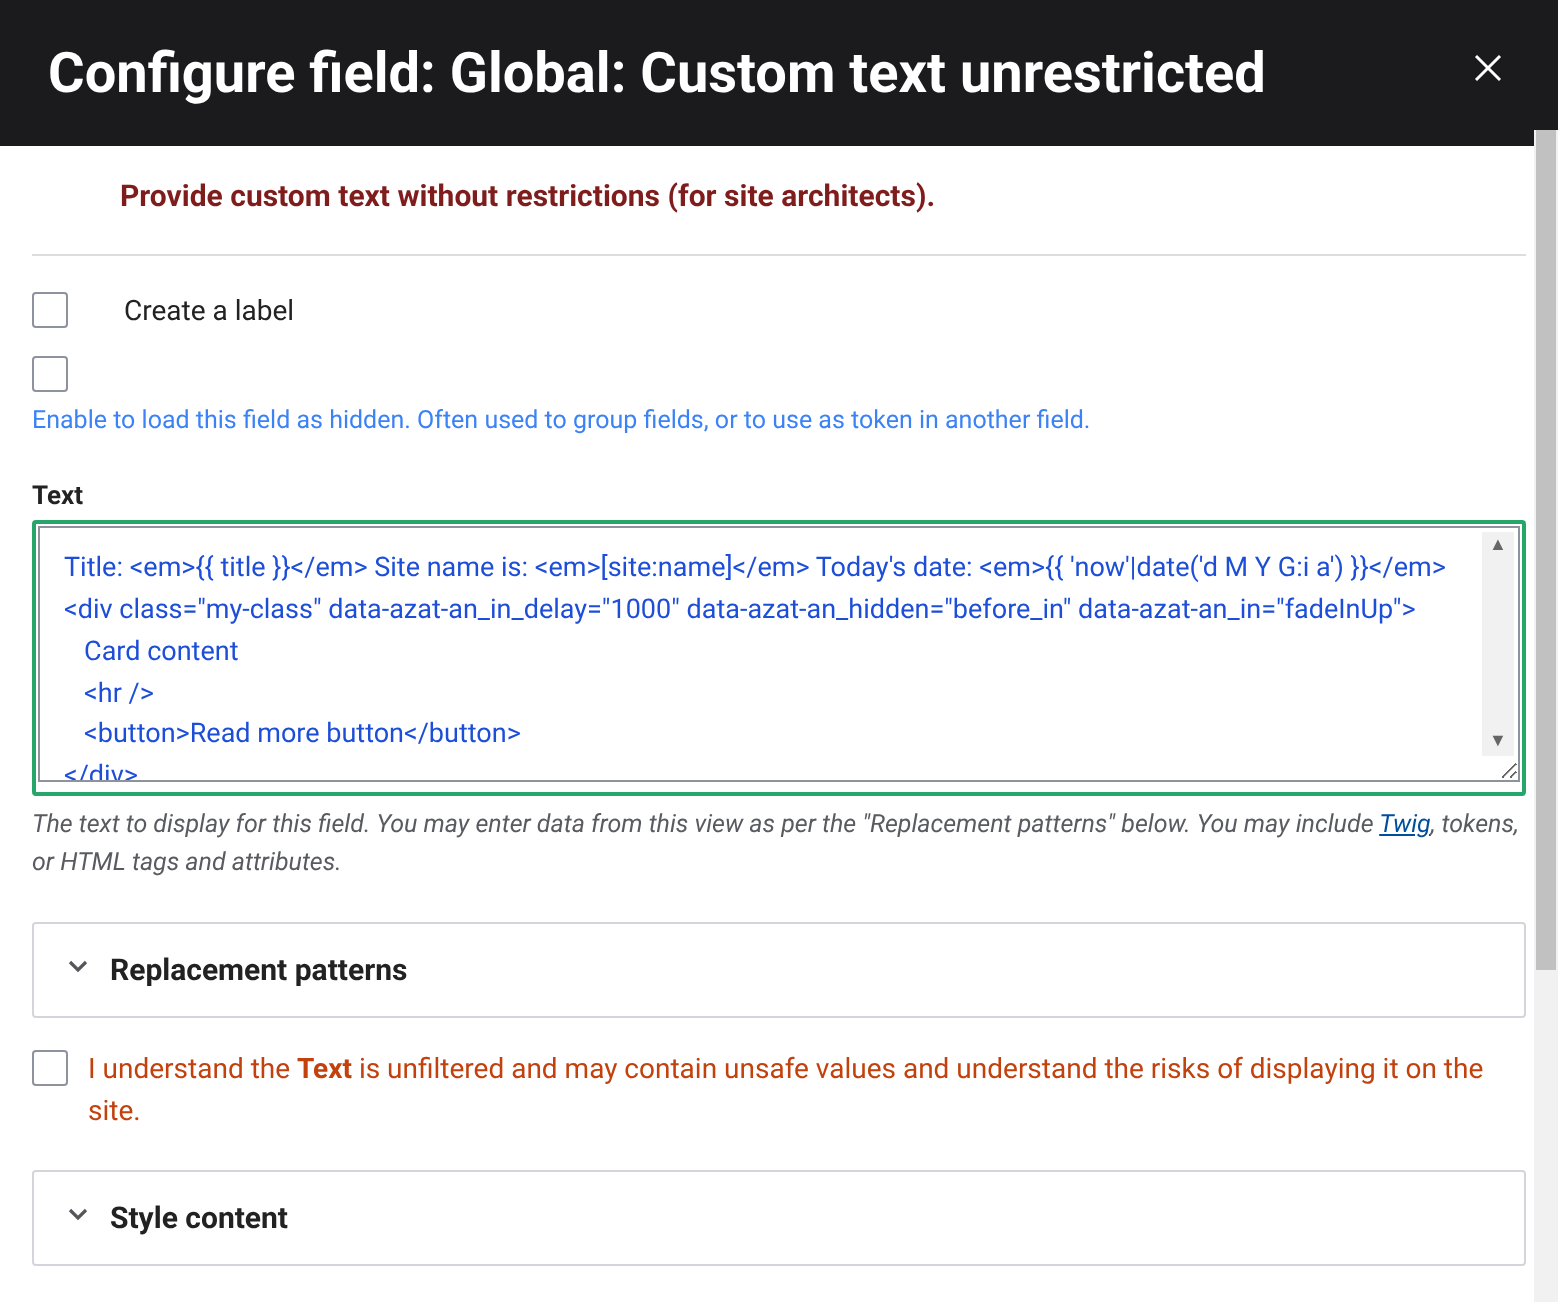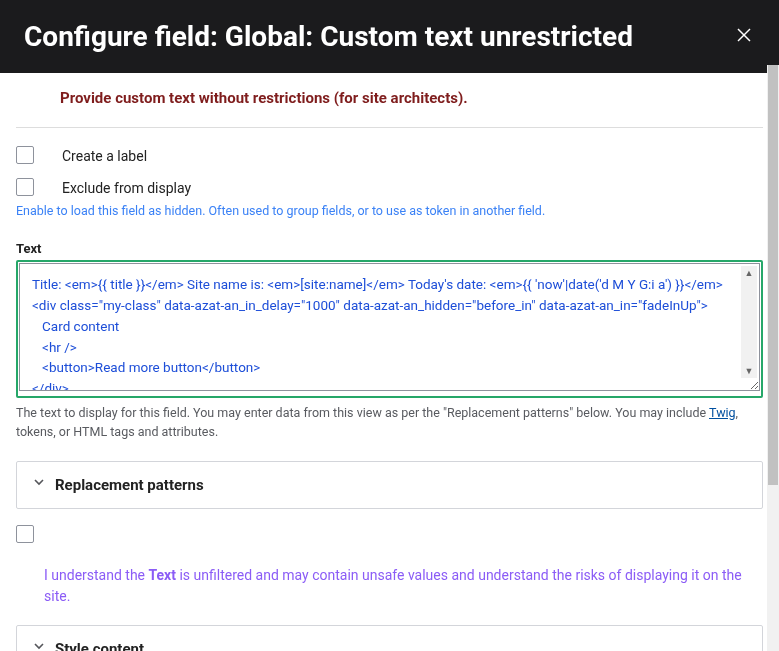--- a/index.html
+++ b/index.html
@@ -135,27 +135,29 @@
       font-size: 9px;
       color: #666;
       line-height: 14px;
     }
     .description {
       font-size: 12.5px;
       color: #595b60;
       margin-top: 6px;
       margin-bottom: 20px;
       line-height: 1.5;
+      font-style: italic;
     }
     .description a { color: #004f9f; text-decoration: underline; }
     .collapsible {
       border: 1px solid #d3d5da;
       border-radius: 2px;
       padding: 14px 16px;
       display: flex;
+      align-items: center;
       gap: 10px;
       cursor: pointer;
       margin-bottom: 16px;
       background: #fff;
     }
     .collapsible .chev {
       font-size: 13px;
       color: #55565b;
     }
     .collapsible .lbl {
@@ -164,23 +166,22 @@
       color: #222;
     }
     .inline-ack {
       display: flex;
       align-items: flex-start;
       gap: 10px;
       margin-bottom: 18px;
     }
     .inline-ack .txt {
       font-size: 14px;
-      color: #8b5cf6;
+      color: #c2410c;
       line-height: 1.5;
-      margin-top: 40px;
     }
     .inline-ack .txt b { font-weight: 700; }
   </style>
 </head>
 <body>
 
 <div class="modal-header">
   <h1>Configure field: Global: Custom text unrestricted</h1>
   <button class="close-x">
     <svg width="14" height="14" viewBox="0 0 14 14" fill="none" stroke="#fff" stroke-width="1.5">
@@ -195,21 +196,20 @@
   <div class="subtitle">Provide custom text without restrictions (for site architects).</div>
   <hr class="divider">
 
   <div class="checkbox-row">
     <div class="chk"></div>
     <label class="chk-label">Create a label</label>
   </div>
 
   <div class="checkbox-row tight">
     <div class="chk"></div>
-    <label class="chk-label">Exclude from display</label>
   </div>
   <div class="helptext">Enable to load this field as hidden. Often used to group fields, or to use as token in another field.</div>
 
   <label class="field-label">Text</label>
   <div class="textarea-wrap">
     <textarea class="code-ta" spellcheck="false" style="">Title: &lt;em&gt;{{ title }}&lt;/em&gt; Site name is: &lt;em&gt;[site:name]&lt;/em&gt; Today's date: &lt;em&gt;{{ 'now'|date('d M Y G:i a') }}&lt;/em&gt;
 &lt;div class="my-class" data-azat-an_in_delay="1000" data-azat-an_hidden="before_in" data-azat-an_in="fadeInUp"&gt;
    Card content
    &lt;hr /&gt;
    &lt;button&gt;Read more button&lt;/button&gt;

